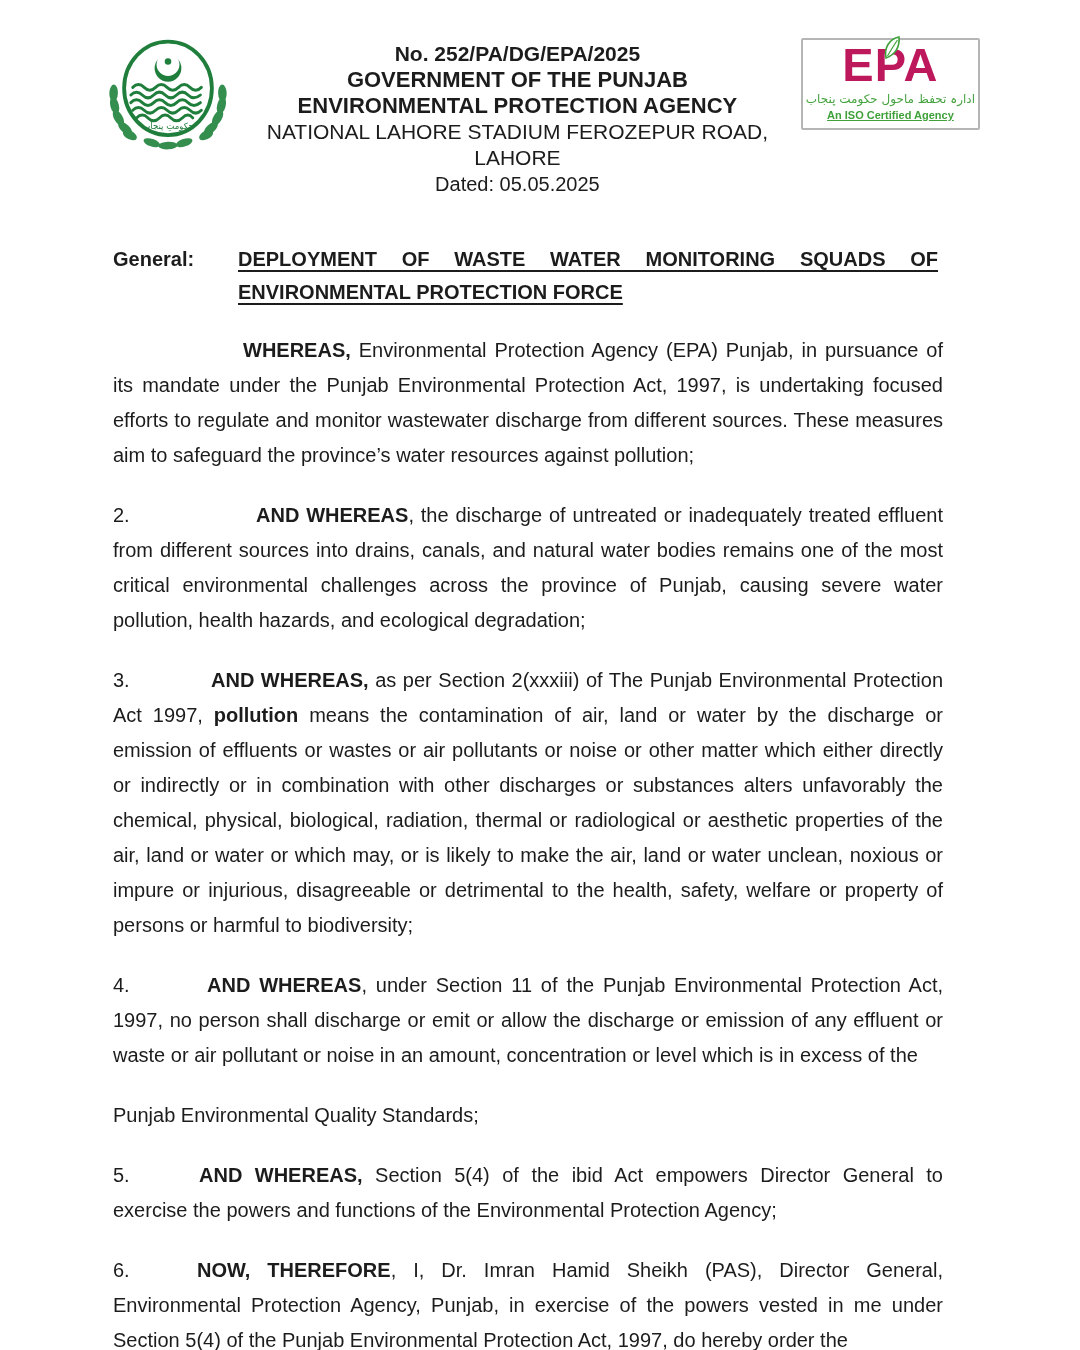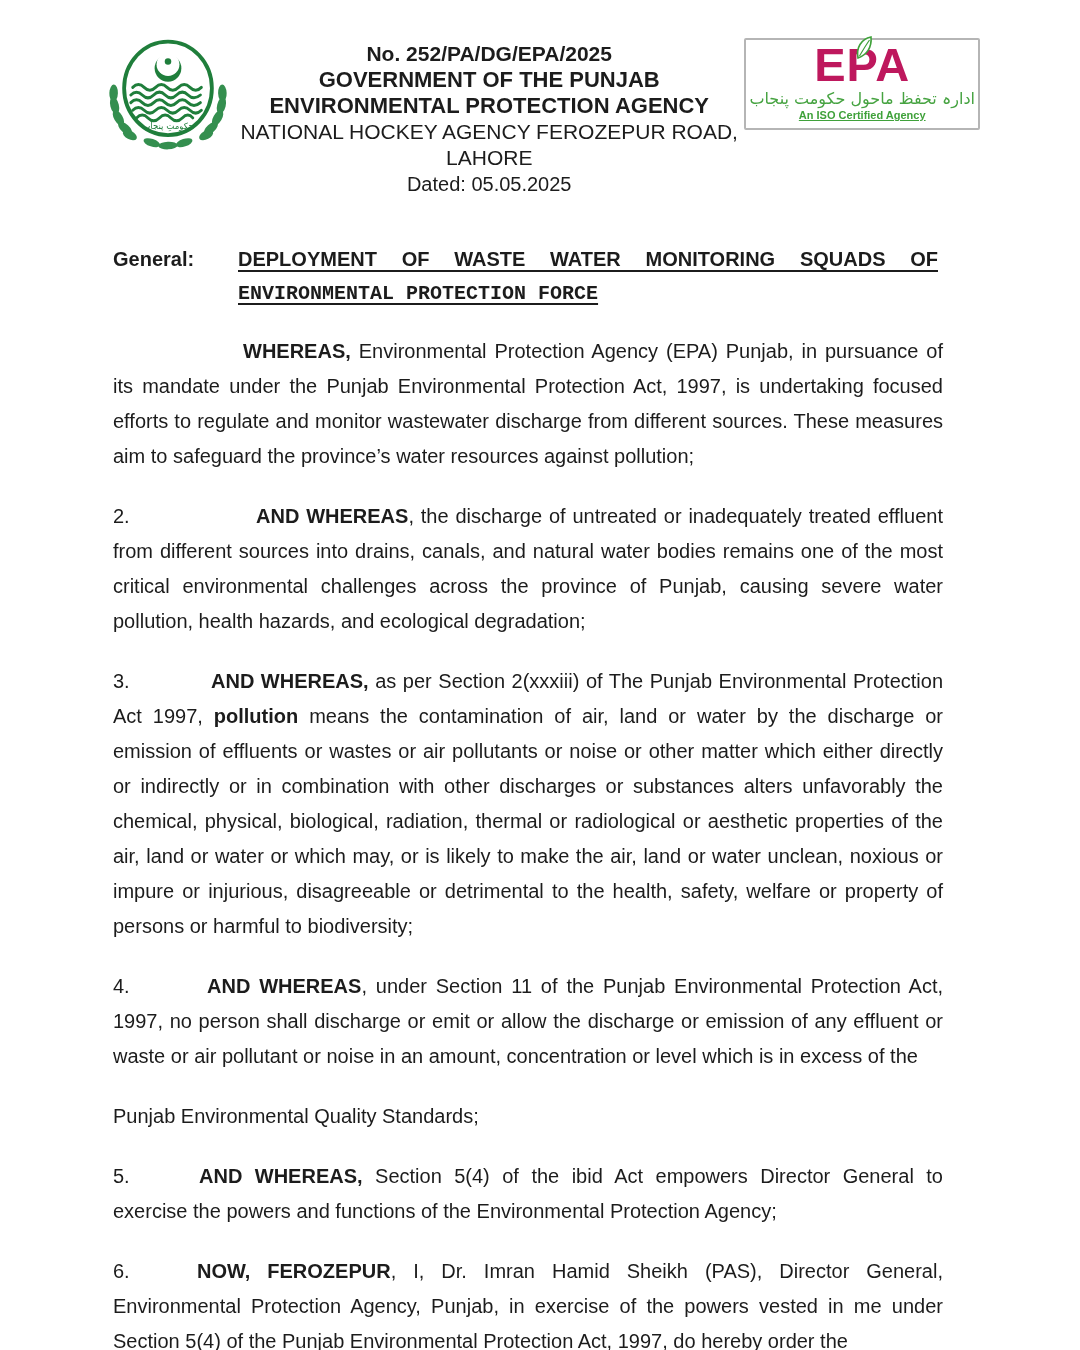--- a/index.html
+++ b/index.html
@@ -52,21 +52,21 @@
   }
   .epa-leaf {
     position: absolute;
     left: 50%;
     top: -4px;
     margin-left: -7px;
     pointer-events: none;
   }
   .epa-urdu {
     font-family: "DejaVu Sans", sans-serif;
-    font-size: 16px;
+    font-size: 12px;
     color: #46a341;
     line-height: 16px;
     margin-top: 1px;
     white-space: nowrap;
   }
   .epa-tagline {
     font-size: 11px;
     font-weight: bold;
     color: #3fa13a;
     line-height: 14px;
@@ -89,21 +89,20 @@
     text-align-last: justify;
     text-decoration: underline;
     text-decoration-thickness: 2px;
     text-underline-offset: 4px;
   }
   .subject-line2 {
     display: inline-block;
     text-decoration: underline;
     text-decoration-thickness: 2px;
     text-underline-offset: 4px;
-    font-family: Liberation Mono, monospace;
   }
 
   
   .doc-body {
     margin: 24px 137px 0 113px;
     font-size: 20px;
     line-height: 35px;
     text-align: justify;
   }
   .para {
@@ -163,21 +162,21 @@
         </g>
 
         <text x="65" y="97" text-anchor="middle" font-size="9" fill="#1f7e3b" font-family="DejaVu Sans, sans-serif">حکومتِ پنجاب</text>
       </svg>
     </div>
 
     <div class="header-center">
       <div class="ref-no">No. 252/PA/DG/EPA/2025</div>
       <div class="gov-line">GOVERNMENT OF THE PUNJAB</div>
       <div class="agency-line">ENVIRONMENTAL PROTECTION AGENCY</div>
-      <div class="address-line">NATIONAL HOCKEY AGENCY FEROZEPUR ROAD, LAHORE</div>
+      <div class="address-line">NATIONAL LAHORE STADIUM FEROZEPUR ROAD, LAHORE</div>
       <div class="dated-line">Dated: 05.05.2025</div>
     </div>
 
     <div class="epa-box">
       <span class="epa-word">
         <span>EPA</span>
         <svg class="epa-leaf" width="20" height="26" viewBox="0 0 20 26">
           <path d="M3 22 C1 12 6 3 16 1 C17 11 12 19 3 22 Z" fill="#ffffff" stroke="#3fa13a" stroke-width="1.6"></path>
           <path d="M4.5 20 C8 14 11 9 14.5 4" fill="none" stroke="#3fa13a" stroke-width="1.2"></path>
         </svg>
@@ -195,16 +194,16 @@
     </div>
   </div>
 
   <div class="doc-body">
       <div class="para" style="text-indent: 130px;"><span class="bold">WHEREAS,</span><span> Environmental Protection Agency (EPA) Punjab, in pursuance of its mandate under the Punjab Environmental Protection Act, 1997, is undertaking focused efforts to regulate and monitor wastewater discharge from different sources. These measures aim to safeguard the province’s water resources against pollution;</span></div>
       <div class="para" style="text-indent: 143px;"><span class="para-num">2.</span><span class="bold">AND WHEREAS</span><span>, the discharge of untreated or inadequately treated effluent from different sources into drains, canals, and natural water bodies remains one of the most critical environmental challenges across the province of Punjab, causing severe water pollution, health hazards, and ecological degradation;</span></div>
       <div class="para" style="text-indent: 98px;"><span class="para-num">3.</span><span class="bold">AND WHEREAS,</span><span> as per Section 2(xxxiii) of The Punjab Environmental Protection Act 1997, </span><span class="bold">pollution</span><span> means the contamination of air, land or water by the discharge or emission of effluents or wastes or air pollutants or noise or other matter which either directly or indirectly or in combination with other discharges or substances alters unfavorably the chemical, physical, biological, radiation, thermal or radiological or aesthetic properties of the air, land or water or which may, or is likely to make the air, land or water unclean, noxious or impure or injurious, disagreeable or detrimental to the health, safety, welfare or property of persons or harmful to biodiversity;</span></div>
       <div class="para" style="text-indent: 94px;"><span class="para-num">4.</span><span class="bold">AND WHEREAS</span><span>, under Section 11 of the Punjab Environmental Protection Act, 1997, no person shall discharge or emit or allow the discharge or emission of any effluent or waste or air pollutant or noise in an amount, concentration or level which is in excess of the</span></div>
       <div class="para" style="text-indent: 0px; margin-top: 12px;"><span>Punjab Environmental Quality Standards;</span></div>
       <div class="para" style="text-indent: 86px;"><span class="para-num">5.</span><span class="bold">AND WHEREAS,</span><span> Section 5(4) of the ibid Act empowers Director General to exercise the powers and functions of the Environmental Protection Agency;</span></div>
-      <div class="para" style="text-indent: 84px;"><span class="para-num">6.</span><span class="bold">NOW, FEROZEPUR</span><span>, I, Dr. Imran Hamid Sheikh (PAS), Director General, Environmental Protection Agency, Punjab, in exercise of the powers vested in me under Section 5(4) of the Punjab Environmental Protection Act, 1997, do hereby order the</span></div>
+      <div class="para" style="text-indent: 84px;"><span class="para-num">6.</span><span class="bold">NOW, THEREFORE</span><span>, I, Dr. Imran Hamid Sheikh (PAS), Director General, Environmental Protection Agency, Punjab, in exercise of the powers vested in me under Section 5(4) of the Punjab Environmental Protection Act, 1997, do hereby order the</span></div>
     </div>
 
 </div>
 
 </body></html>

